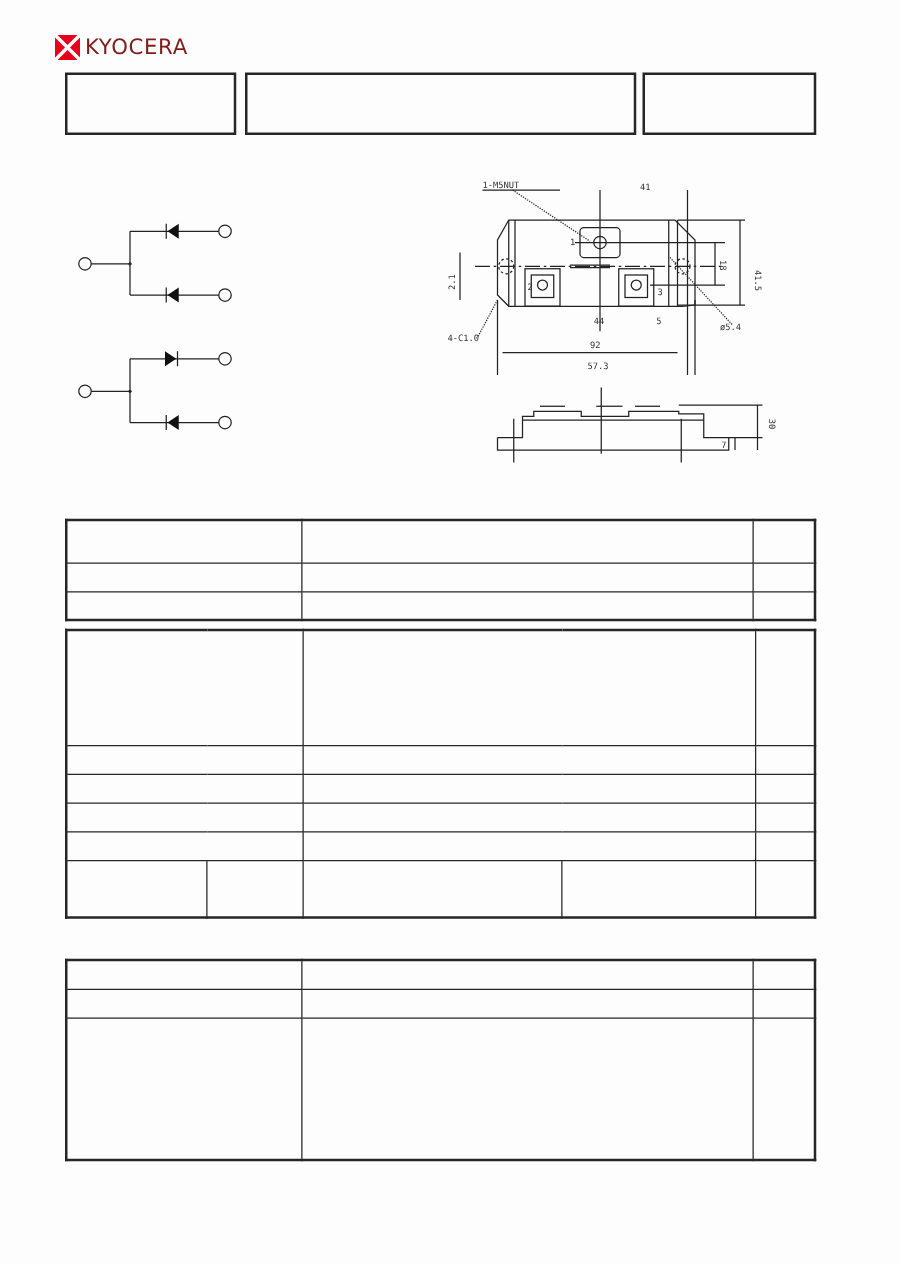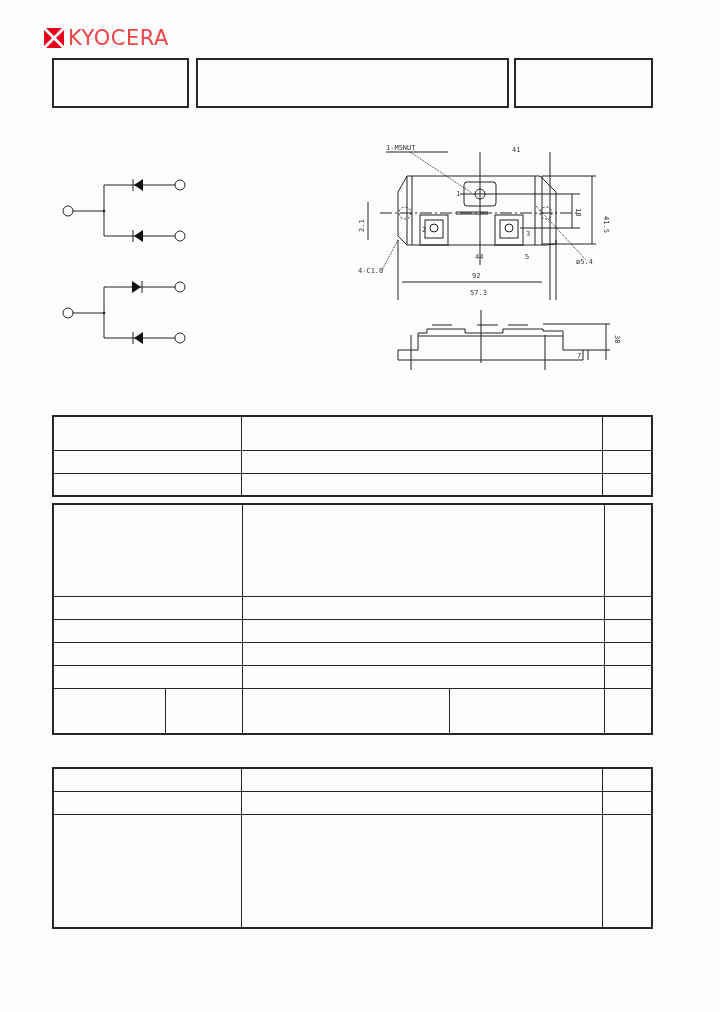--- a/index.html
+++ b/index.html
@@ -1,20 +1,20 @@
 <!DOCTYPE html>
 <html><head>
 <meta charset="utf-8">
 <style>
   html, body { margin: 0; padding: 0; background: #fdfdfd; }
   body { width: 720px; height: 1012px; position: relative; overflow: hidden;
          font-family: "Liberation Sans", sans-serif; color: #222; }
   .abs { position: absolute; }
   .logo { left: 44px; top: 27px; height: 22px; display: flex; align-items: center; }
-  .logo-text { font-family: "DejaVu Sans", sans-serif; font-size: 21px; letter-spacing: 0.5px; color: #ef4444; margin-left: 4px; }
+  .logo-text { font-family: "DejaVu Sans", sans-serif; font-size: 17px; letter-spacing: 0.5px; color: #7f1d1d; margin-left: 4px; }
   .hbox { position: absolute; border: 2px solid #262626; box-sizing: border-box; }
   table.grid { position: absolute; border-collapse: collapse; border: 2px solid #262626; box-sizing: border-box; }
   table.grid td { border: 1px solid #262626; padding: 0; }
   svg { position: absolute; overflow: visible; }
   .dim { font-family: "DejaVu Sans Mono", monospace; font-size: 7px; fill: #333; }
 </style>
 </head>
 <body>
 
 <div class="abs logo">

